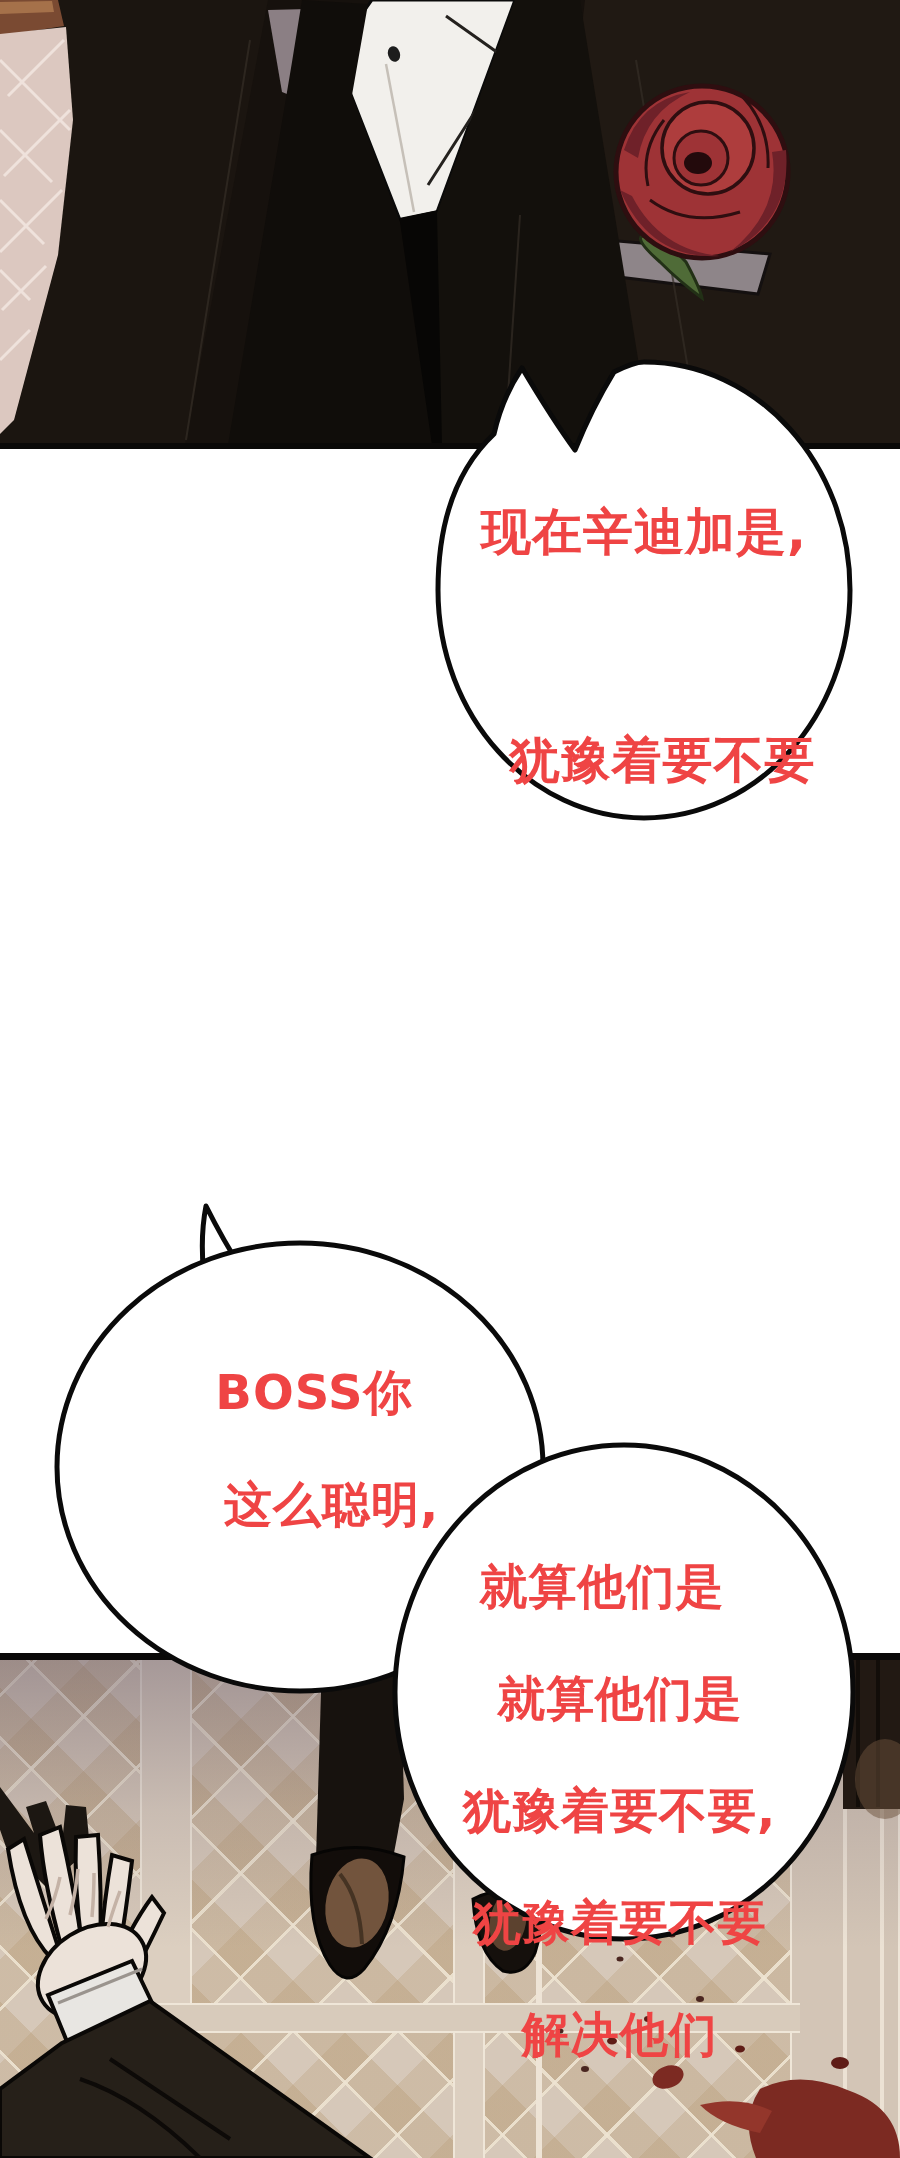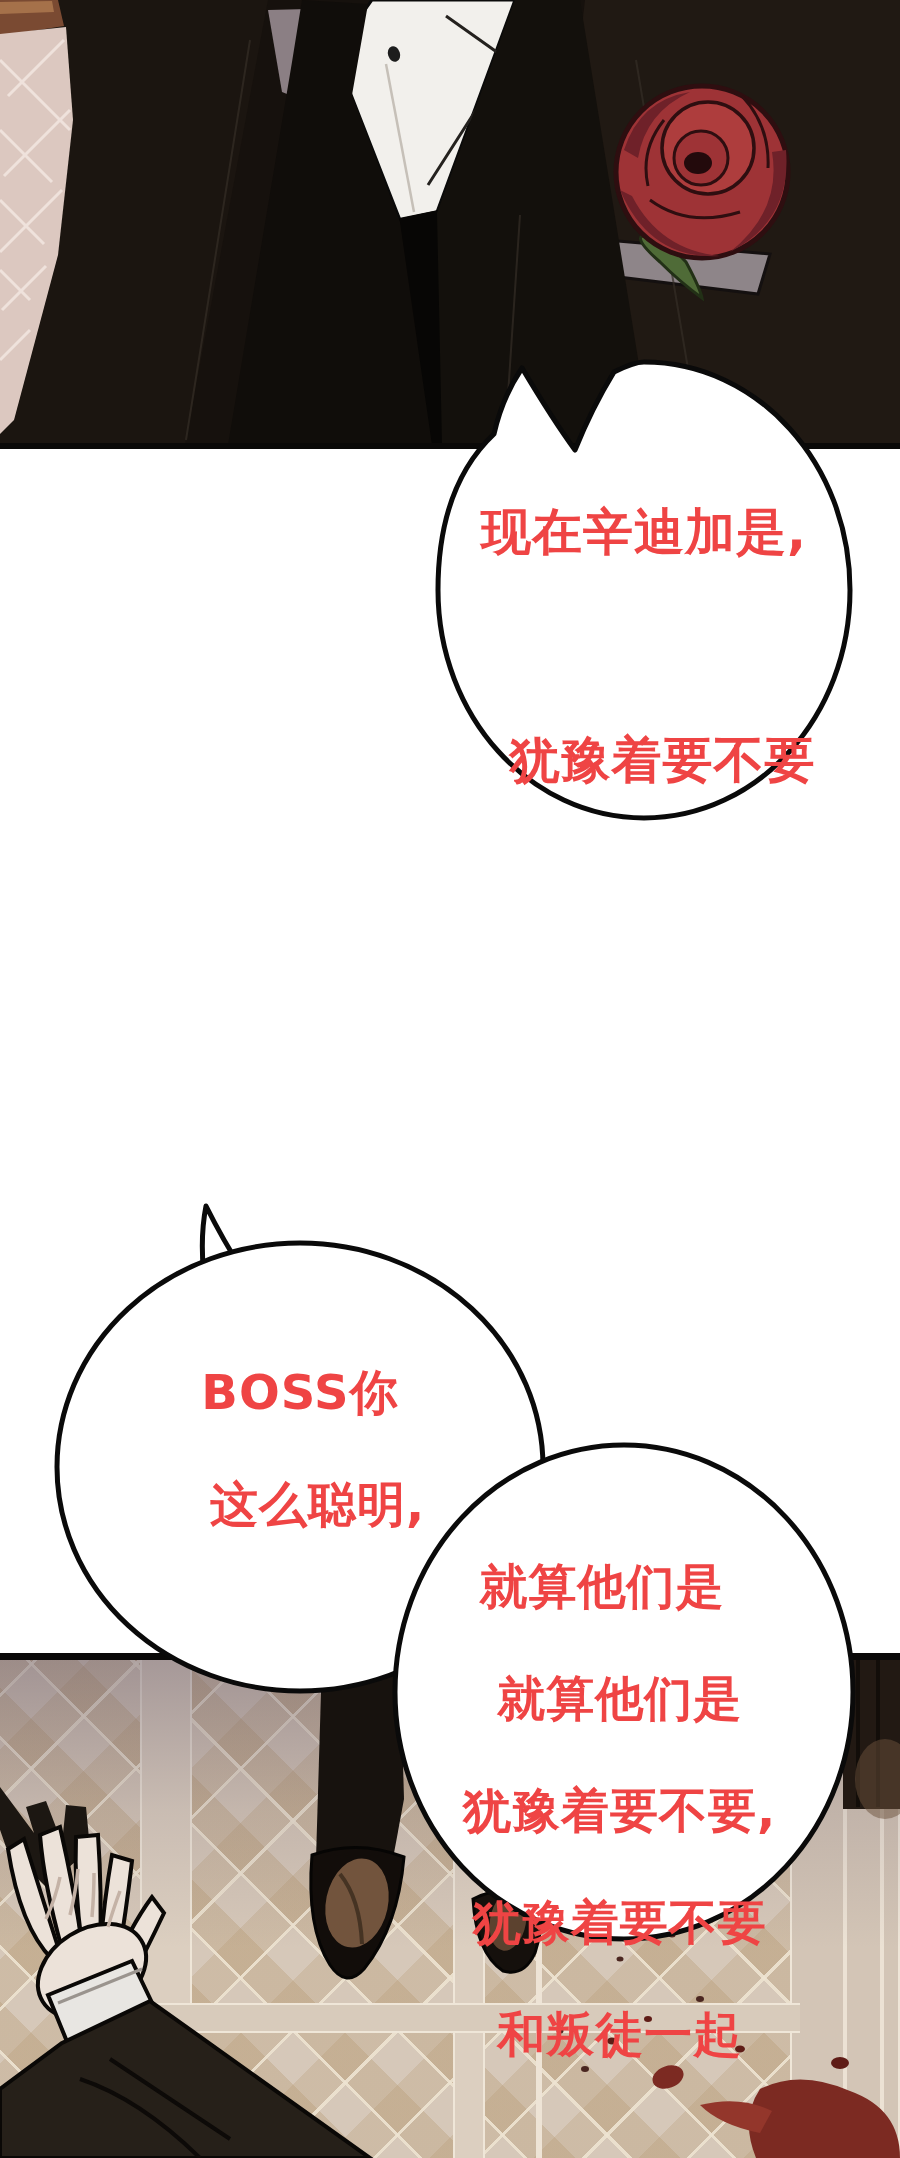--- a/index.html
+++ b/index.html
@@ -152,21 +152,21 @@
 
   <ellipse cx="300" cy="1467" rx="243" ry="224" fill="#ffffff" stroke="#0a0a0a" stroke-width="5"></ellipse>
 
   <ellipse cx="624" cy="1692" rx="229" ry="247" fill="#ffffff" stroke="#0a0a0a" stroke-width="5"></ellipse>
 </svg>
 
 <div class="bubble-text" style="left:394px;top:504px;width:500px;font-size:50px;line-height:57px;"><span>现在辛迪加是,</span><br>
   <br>
   <span>犹豫着要不要</span></div>
 
-<div class="bubble-text" style="left:50px;top:1364px;width:500px;"><span>BOSS你</span><br>
+<div class="bubble-text" style="left:64px;top:1364px;width:500px;"><span>BOSS你</span><br>
   <span>这么聪明,</span><br>
   </div>
 
 <div class="bubble-text" style="left:352px;top:1558px;width:500px;"><span>就算他们是</span><br>
   <span>就算他们是</span><br>
   <span>犹豫着要不要,</span><br>
   <span>犹豫着要不要</span><br>
-  <span>和叛徒一起</span></div>
+  <span>解决他们</span></div>
 
 </body></html>

